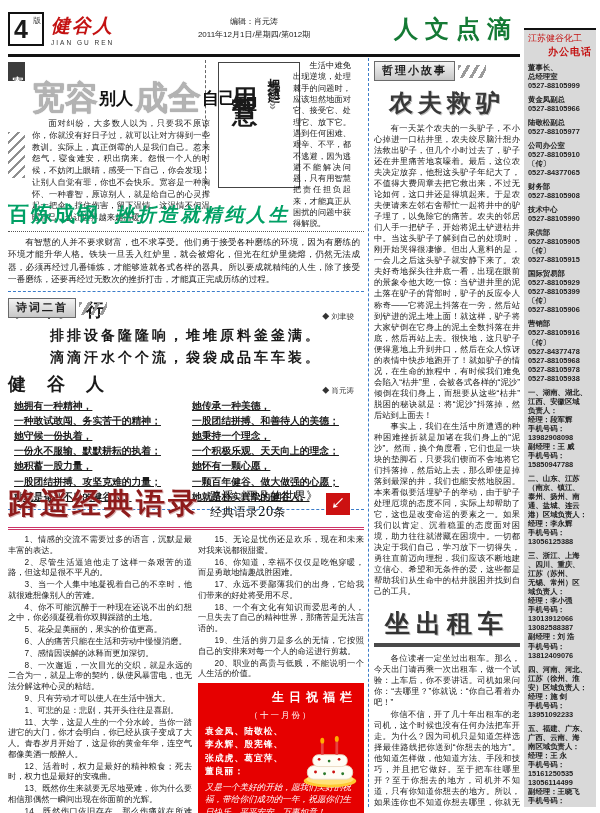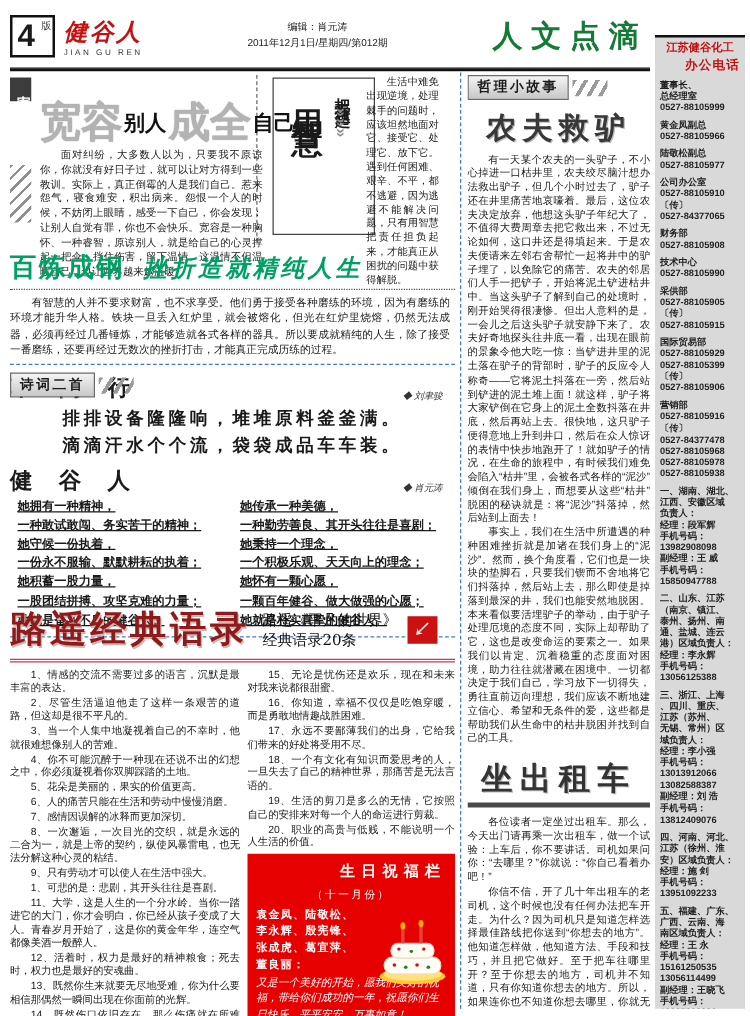--- a/index.html
+++ b/index.html
@@ -55,21 +55,21 @@
   
   .badge { display:inline-flex; align-items:center; }
   .badge-box { border:1px solid #6a6a6a; background:linear-gradient(180deg,#f4f4f4,#c7c7c7); padding:1px 7px 2px; font-size:11px; font-weight:bold; color:#1c1c1c; letter-spacing:2px; }
   .badge-stripes { width:28px; height:13px; margin-left:3px; background:repeating-linear-gradient(120deg,#9a9a9a 0 3px, transparent 3px 8px); }
 
   
   .sec-poems { position:relative; height:188px; padding-top:4px; }
   .poem-head { position:relative; height:24px; }
   .poem-head .badge { position:absolute; left:0; top:0; }
   .poem-title { text-align:left; font-size:18px; font-weight:bold; letter-spacing:8px; }
-  .poem-author { position:absolute; right:10px; bottom:0; font-size:7.5px; font-style:italic; color:#333; }
+  .poem-author { position:absolute; right:10px; bottom:0; font-size:7.5px; color:#333; }
   .poem1-lines { text-align:center; font-family:"DejaVu Serif", serif; font-weight:bold; font-size:14px; line-height:1.6; letter-spacing:3px; margin-top:2px; }
   .poem2-head { position:relative; height:24px; margin-top:3px; }
   .poem-cols { display:flex; margin-top:2px; }
   .poem-col { width:50%; font-family:"DejaVu Serif", serif; font-weight:bold; font-size:9.8px; line-height:1.55; padding-left:6px;text-decoration:underline; }
 
   
   .sec-luyao { position:relative; }
   .ly-head { display:flex; align-items:center; border-bottom:3px double #cc3366; padding-bottom:3px; margin-top:2px; }
   .ly-title { font-family:"DejaVu Serif", serif; font-weight:bold; font-size:29px; color:#8e1b1b; letter-spacing:3px; text-shadow:1px 1px 0 #d8b0b0; white-space:nowrap; }
   .ly-sub { margin-left:10px; font-family:"DejaVu Serif", serif; font-size:12px; line-height:1.35; color:#111; white-space:nowrap; }
@@ -88,21 +88,21 @@
   .bday-msg { font-family:"DejaVu Serif", serif; font-style:italic; font-size:8.6px; line-height:1.45; margin-top:3px; }
 
   
   .story-col { position:absolute; left:374px; top:60px; width:146px; height:747px; overflow:hidden; }
   .story-title { text-align:center; font-family:"DejaVu Serif", serif; font-weight:bold; font-size:24px; letter-spacing:5px; color:#383838; text-shadow:1px 1px 0 #bbb; margin:6px 0 4px; }
   .st { font-size:8.3px; line-height:1.33; text-align:justify; text-indent:2em; }
   .taxi-title { text-align:center; font-family:"DejaVu Serif", serif; font-weight:bold; font-size:25px; letter-spacing:6px; color:#333; text-shadow:1px 1px 0 #bbb; border-bottom:4px solid #4a4a4a; padding-bottom:3px; margin:10px 0 6px; }
 
   
   .dir { position:absolute; left:524px; top:28px; width:72px; height:779px; background:#d9d9d9; border-top:2px solid #111; padding:3px 4px; overflow:hidden; }
-  .dir-company { color:#c41212; font-weight:bold; font-size:9px; text-align:center; line-height:1.3; }
+  .dir-company { color:#c41212; font-weight:normal; font-size:9px; line-height:1.3; }
   .dir-title { color:#c41212; font-weight:bold; font-size:10px; text-align:right; letter-spacing:1px; margin-bottom:4px; }
   .dir-entry { font-size:7.4px; line-height:1.22; font-weight:bold; color:#222; white-space:pre-line; margin-bottom:5px; }
 </style>
 </head>
 <body>
 
 <div class="page">
 
   <div class="hdr">
     <div class="pagebox">
@@ -183,21 +183,21 @@
             <div>一种敢试敢闯、务实苦干的精神；</div>
             <div>她守候一份执着，</div>
             <div>一份永不服输、默默耕耘的执着；</div>
             <div>她积蓄一股力量，</div>
             <div>一股团结拼搏、攻坚克难的力量；</div>
             <div>她就是奋斗不息的健谷人。</div>
           </div>
         <div class="poem-col">
 
         <div>她传承一种美德，</div>
-            <div>一种勤劳善良、其开头往往是喜剧；</div>
+            <div>一股团结拼搏、和善待人的美德；</div>
             <div>她秉持一个理念，</div>
             <div>一个积极乐观、天天向上的理念；</div>
             <div>她怀有一颗心愿，</div>
             <div>一颗百年健谷、做大做强的心愿；</div>
             <div>她就是朴实真挚的健谷人。</div>
           </div>
       </div>
       <div class="hsep-blue"></div>
     </div>
 

